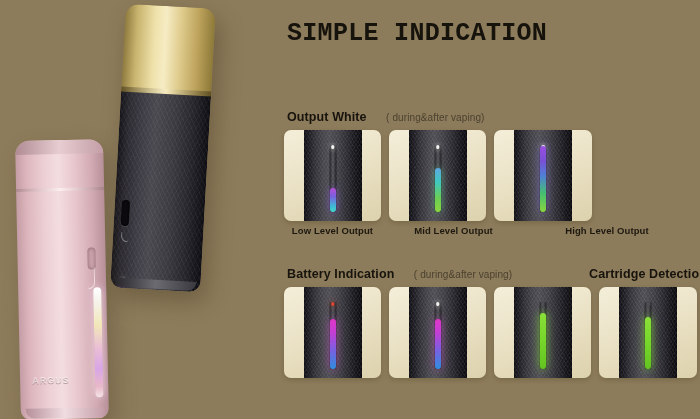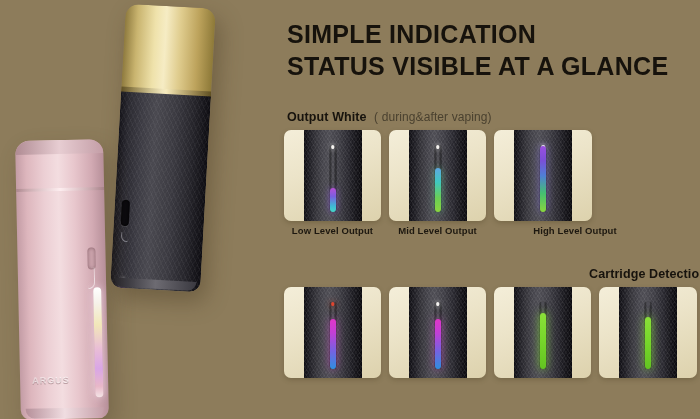--- a/index.html
+++ b/index.html
@@ -117,25 +117,26 @@
     position:absolute; left:5px; right:5px; bottom:1px; height:10px;
     background:linear-gradient(90deg,#b6909a,#f0dde1,#c49ea8);
     border-radius:0 0 9px 9px;
   }
 
   
   #headline {
     position:absolute; left:287px; top:18px; width:400px;
     font-size:25px; font-weight:700; line-height:1.28; letter-spacing:.3px;
     color:#16120c;
+    font-family:Liberation Mono, monospace;
   }
 
   .sec-head { position:absolute; white-space:nowrap; }
   .sec-head .t { font-size:12.5px; font-weight:700; color:#17130d; letter-spacing:.1px; }
-  .sec-head .s { font-size:12px; color:#4a412f; margin-left:3px; letter-spacing:.1px; }
+  .sec-head .s { font-size:10px; color:#4a412f; margin-left:15px; letter-spacing:.1px; }
   #head-output  { left:287px; top:107px; }
   #head-battery { left:287px; top:264px; }
   #head-cart    { left:589px; top:264px; }
 
   .panelrow { position:absolute; display:flex; }
   #row-output  { left:284px; top:130px; gap:8px; }
   #row-battery { left:284px; top:287px; gap:8px; }
 
   .panel {
     position:relative; width:97px; height:91px;
@@ -165,21 +166,21 @@
   }
   .panel .dot.white { background:#f5f3f0; box-shadow:0 0 5px rgba(255,255,255,.95); }
   .panel .dot.red   { background:#e0452f; box-shadow:0 0 6px rgba(224,69,47,.95); }
   .panel .dot.dim   { background:#4f4e55; }
   .panel .bar {
     position:absolute; left:50%; transform:translateX(-50%);
     width:6px; border-radius:3px; bottom:9px;
   }
 
   .captions { position:absolute; display:flex; }
-  #cap-output  { left:284px; top:225px; gap:8px; }
+  #cap-output  { left:284px; top:225px; gap:24px; }
   #cap-battery { left:284px; top:382px; gap:8px; }
   .captions .c {
     width:97px; text-align:center; font-size:9.5px; font-weight:600;
     color:#1d1810; letter-spacing:.1px; white-space:nowrap;
   }
   .captions .c.w98 { width:98px;margin-left:32px; }
 </style>
 </head>
 <body>
 
@@ -205,21 +206,20 @@
       <div class="port"></div>
       <div class="hook"></div>
       <div class="led"></div>
       <div class="logo">ARGUS</div>
       <div class="base"></div>
     </div>
   </div>
 
   <div id="headline">
     <div>SIMPLE INDICATION</div>
-    <div>STATUS VISIBLE AT A GLANCE</div>
   </div>
 
   <div class="sec-head" id="head-output">
     <span class="t">Output White</span>
     <span class="s">( during&amp;after vaping)</span>
   </div>
 
   <div class="panelrow" id="row-output">
     <div class="panel">
       <div class="dev">
@@ -243,20 +243,24 @@
       <div class="bar" style="height:66px;background:linear-gradient(180deg,#9a4fe0 0%,#7a4fd6 22%,#4f7fd6 45%,#45c070 72%,#8ad63f 100%);box-shadow:0 0 8px rgba(130,110,220,.7);"></div>
     </div>
   </div>
 
   <div class="captions" id="cap-output">
     <div class="c">Low Level Output</div>
     <div class="c">Mid Level Output</div>
     <div class="c w98">High Level Output</div>
   </div>
 
+  <div class="sec-head" id="head-battery">
+    <span class="t">Battery Indication</span>
+    <span class="s">( during&amp;after vaping)</span>
+  </div>
   <div class="sec-head" id="head-cart">
     <span class="t">Cartridge Detection</span>
   </div>
 
   <div class="panelrow" id="row-battery">
     <div class="panel">
       <div class="dev">
           <div class="groove"></div>
         </div>
       <div class="dot red"></div>

